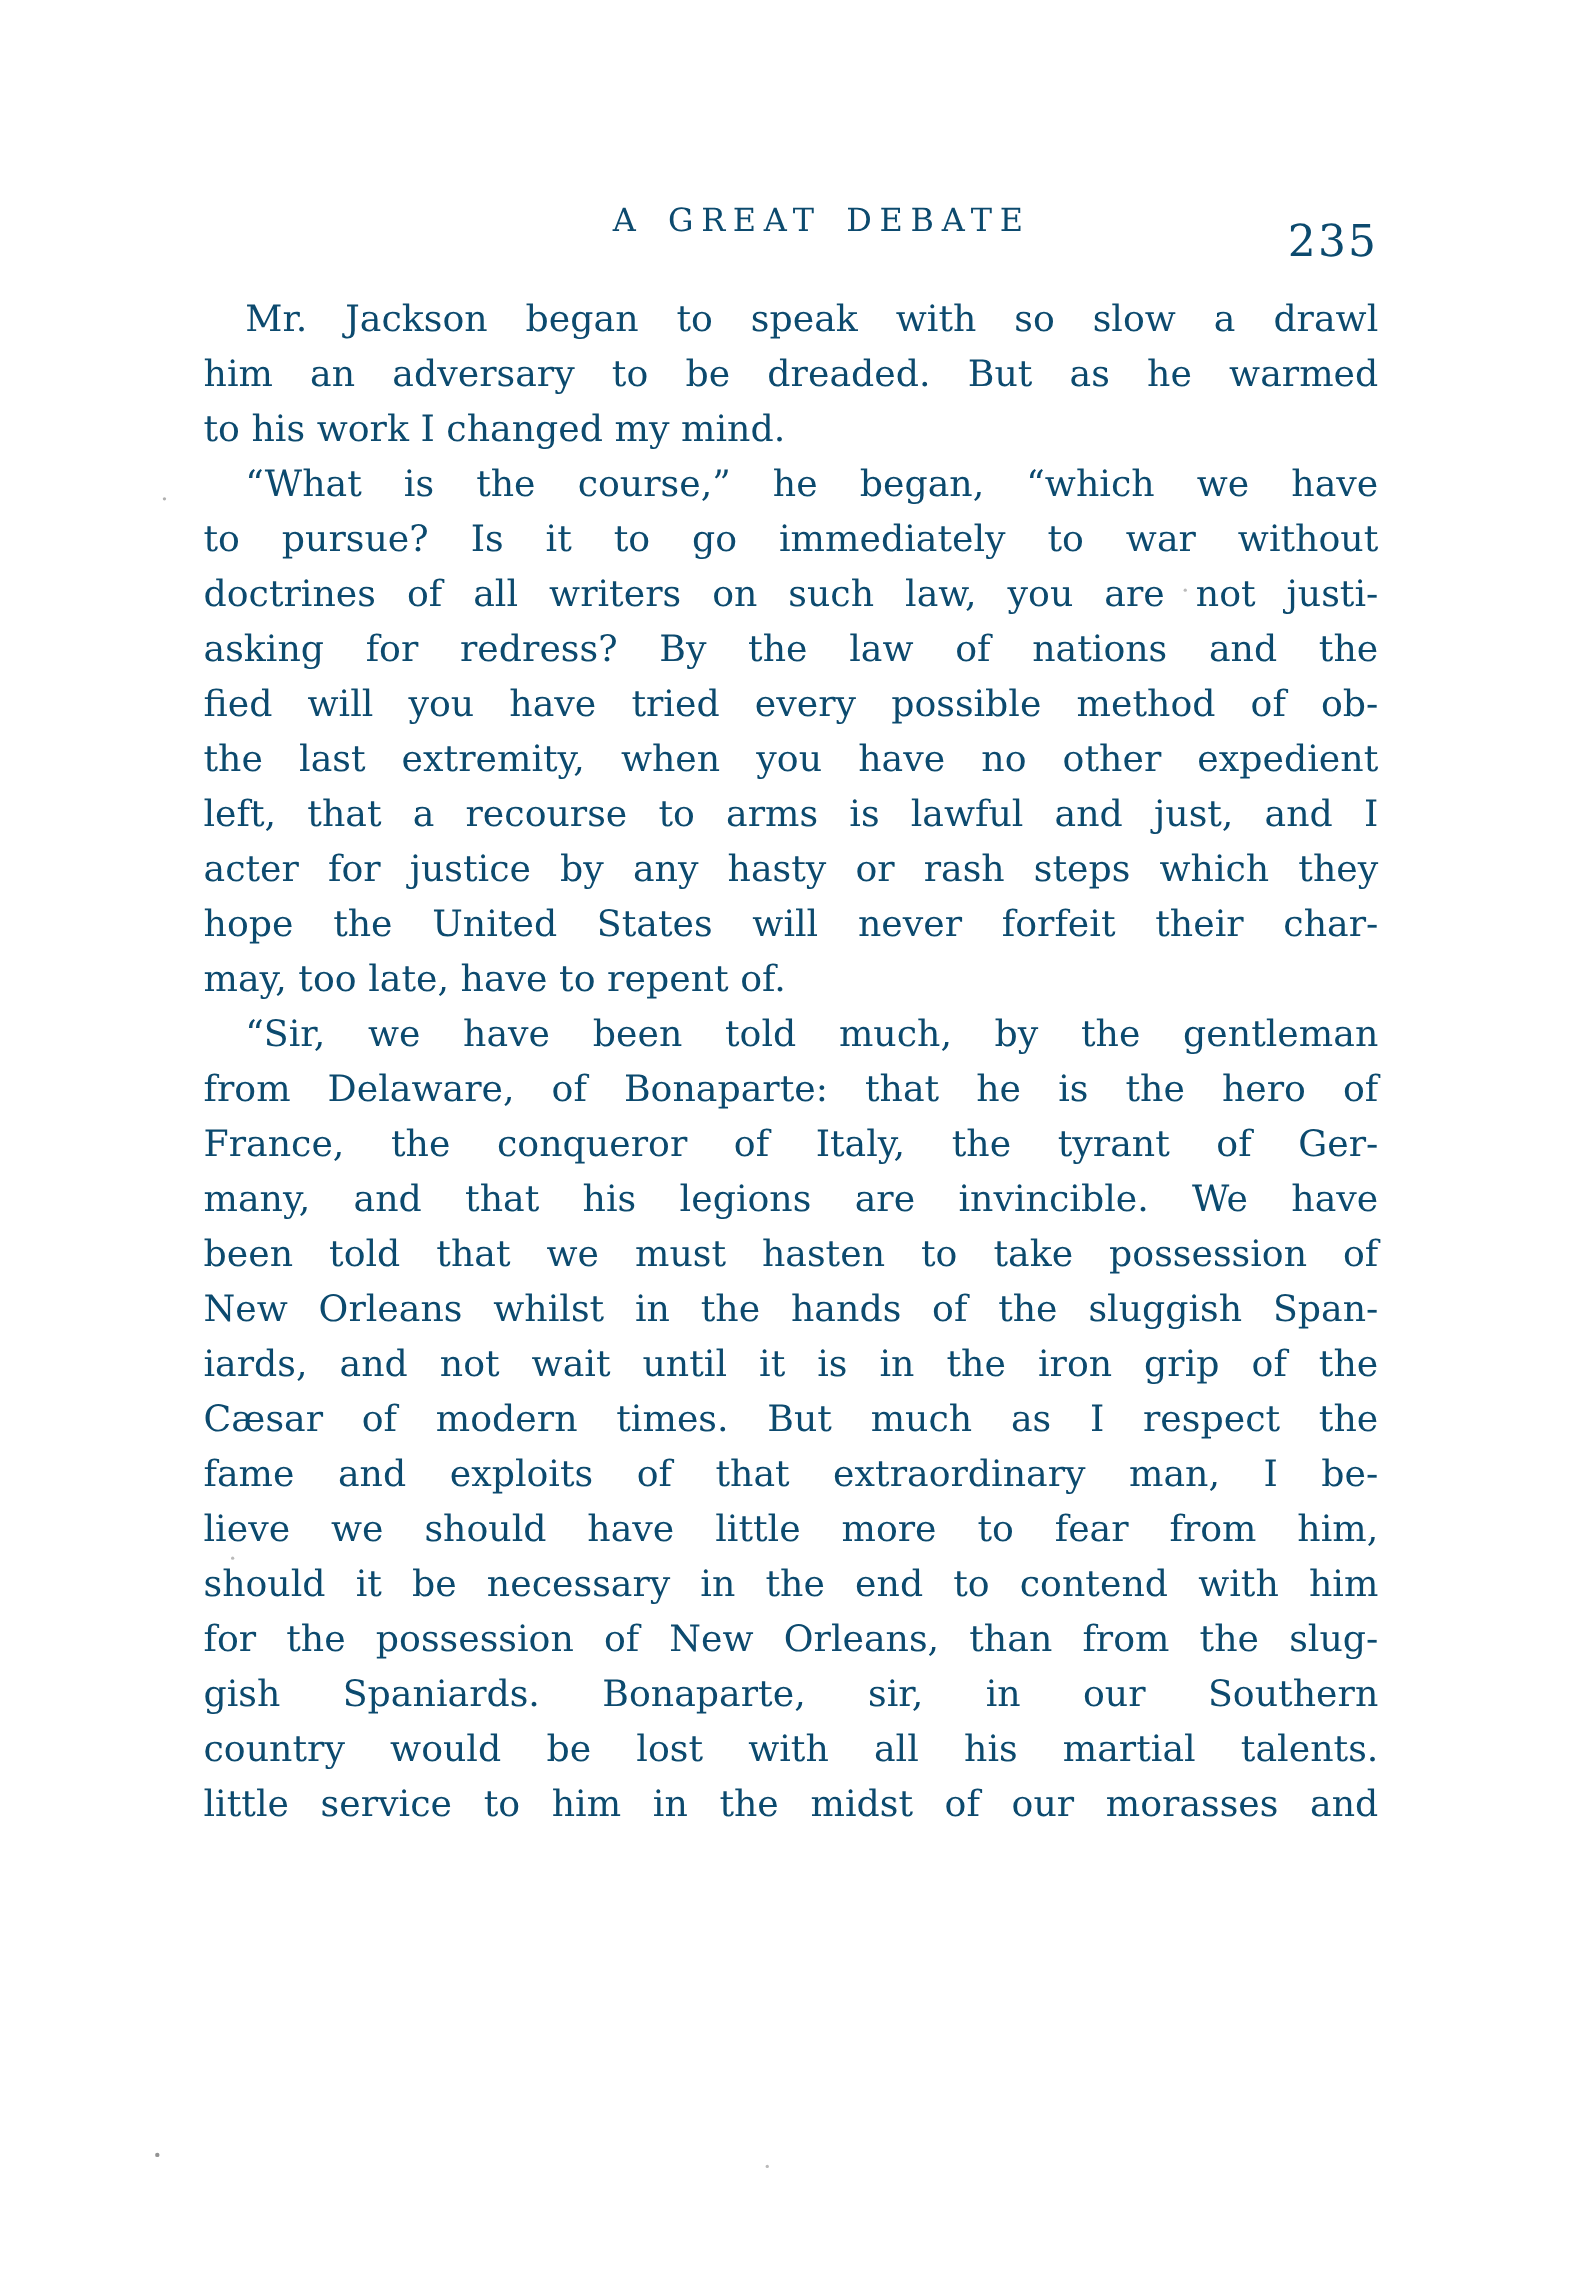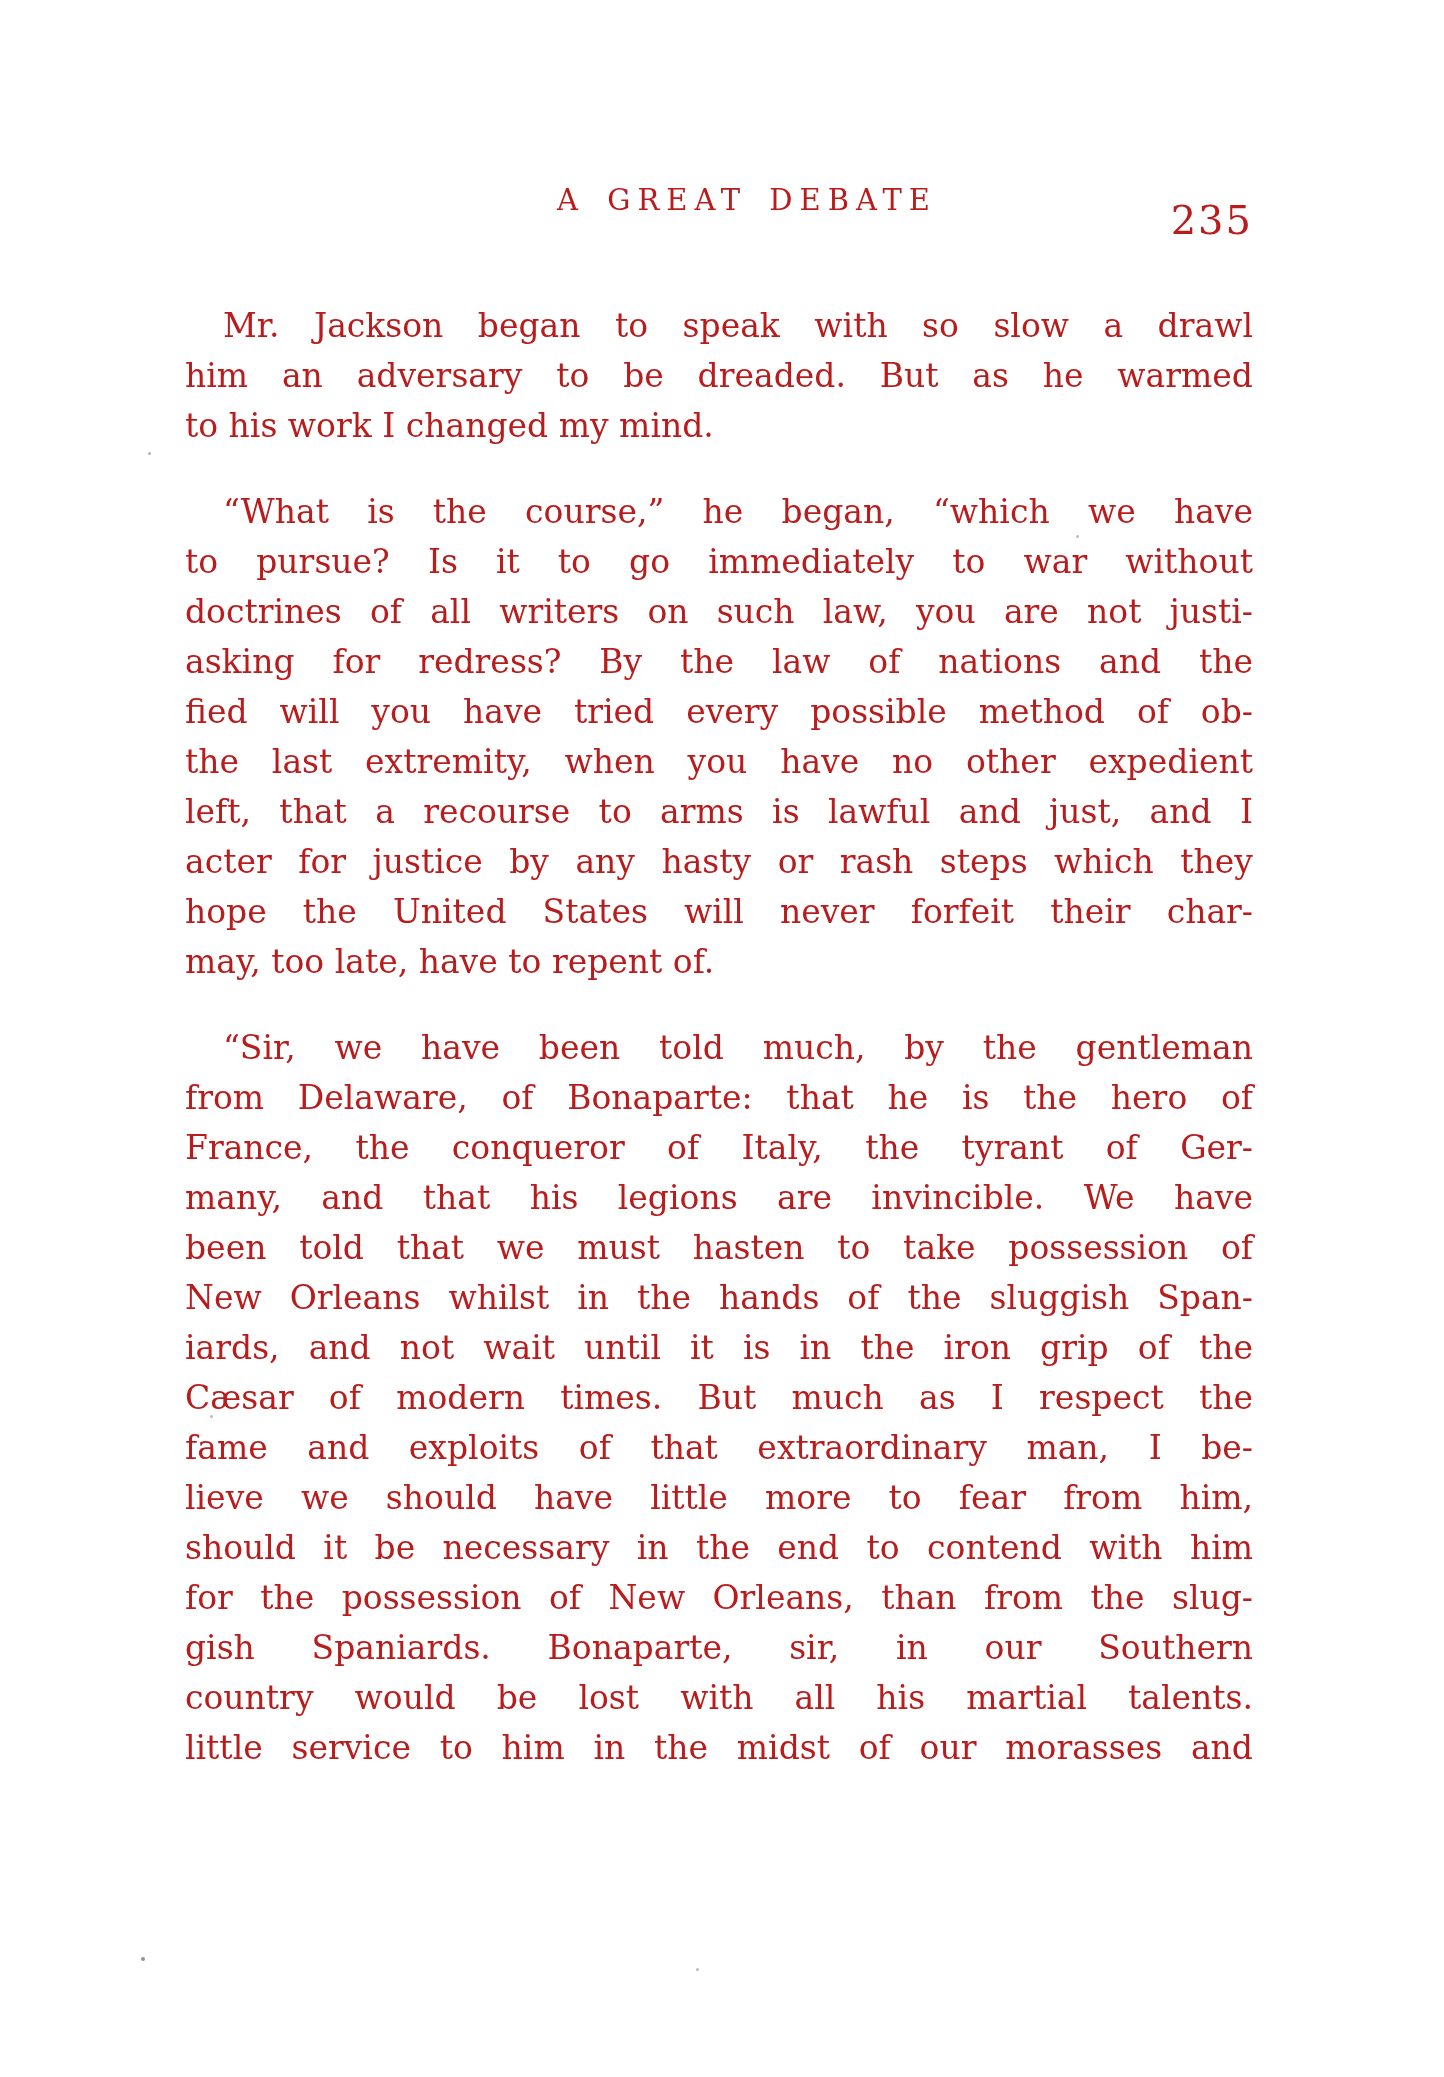--- a/index.html
+++ b/index.html
@@ -6,21 +6,21 @@
     margin: 0;
     padding: 0;
     background: #ffffff;
   }
   .page {
     position: relative;
     width: 1444px;
     height: 2077px;
     background: #ffffff;
     font-family: "DejaVu Serif", "Liberation Serif", serif;
-    color: #b91c1c;
+    color: #0c4a6e;
     overflow: hidden;
   }
   .running-header {
     position: absolute;
     left: 185px;
     top: 183px;
     width: 1068px;
     height: 46px;
   }
   .header-title {
@@ -52,21 +52,20 @@
   .line {
     text-align: justify;
     text-align-last: left;
     white-space: normal;
   }
   .line.j {
     text-align-last: justify;
   }
   .line.indent {
     text-indent: 38px;
-    margin-top: 36px;
   }
   
   .speck {
     position: absolute;
     background: #3a3a3a;
     border-radius: 50%;
   }
   .speck.s1 { left: 141px; top: 1957px; width: 4px; height: 4px; opacity: .55; }
   .speck.s2 { left: 148px; top: 452px;  width: 3px; height: 3px; opacity: .4; }
   .speck.s3 { left: 1076px; top: 535px; width: 3px; height: 3px; opacity: .35; }

